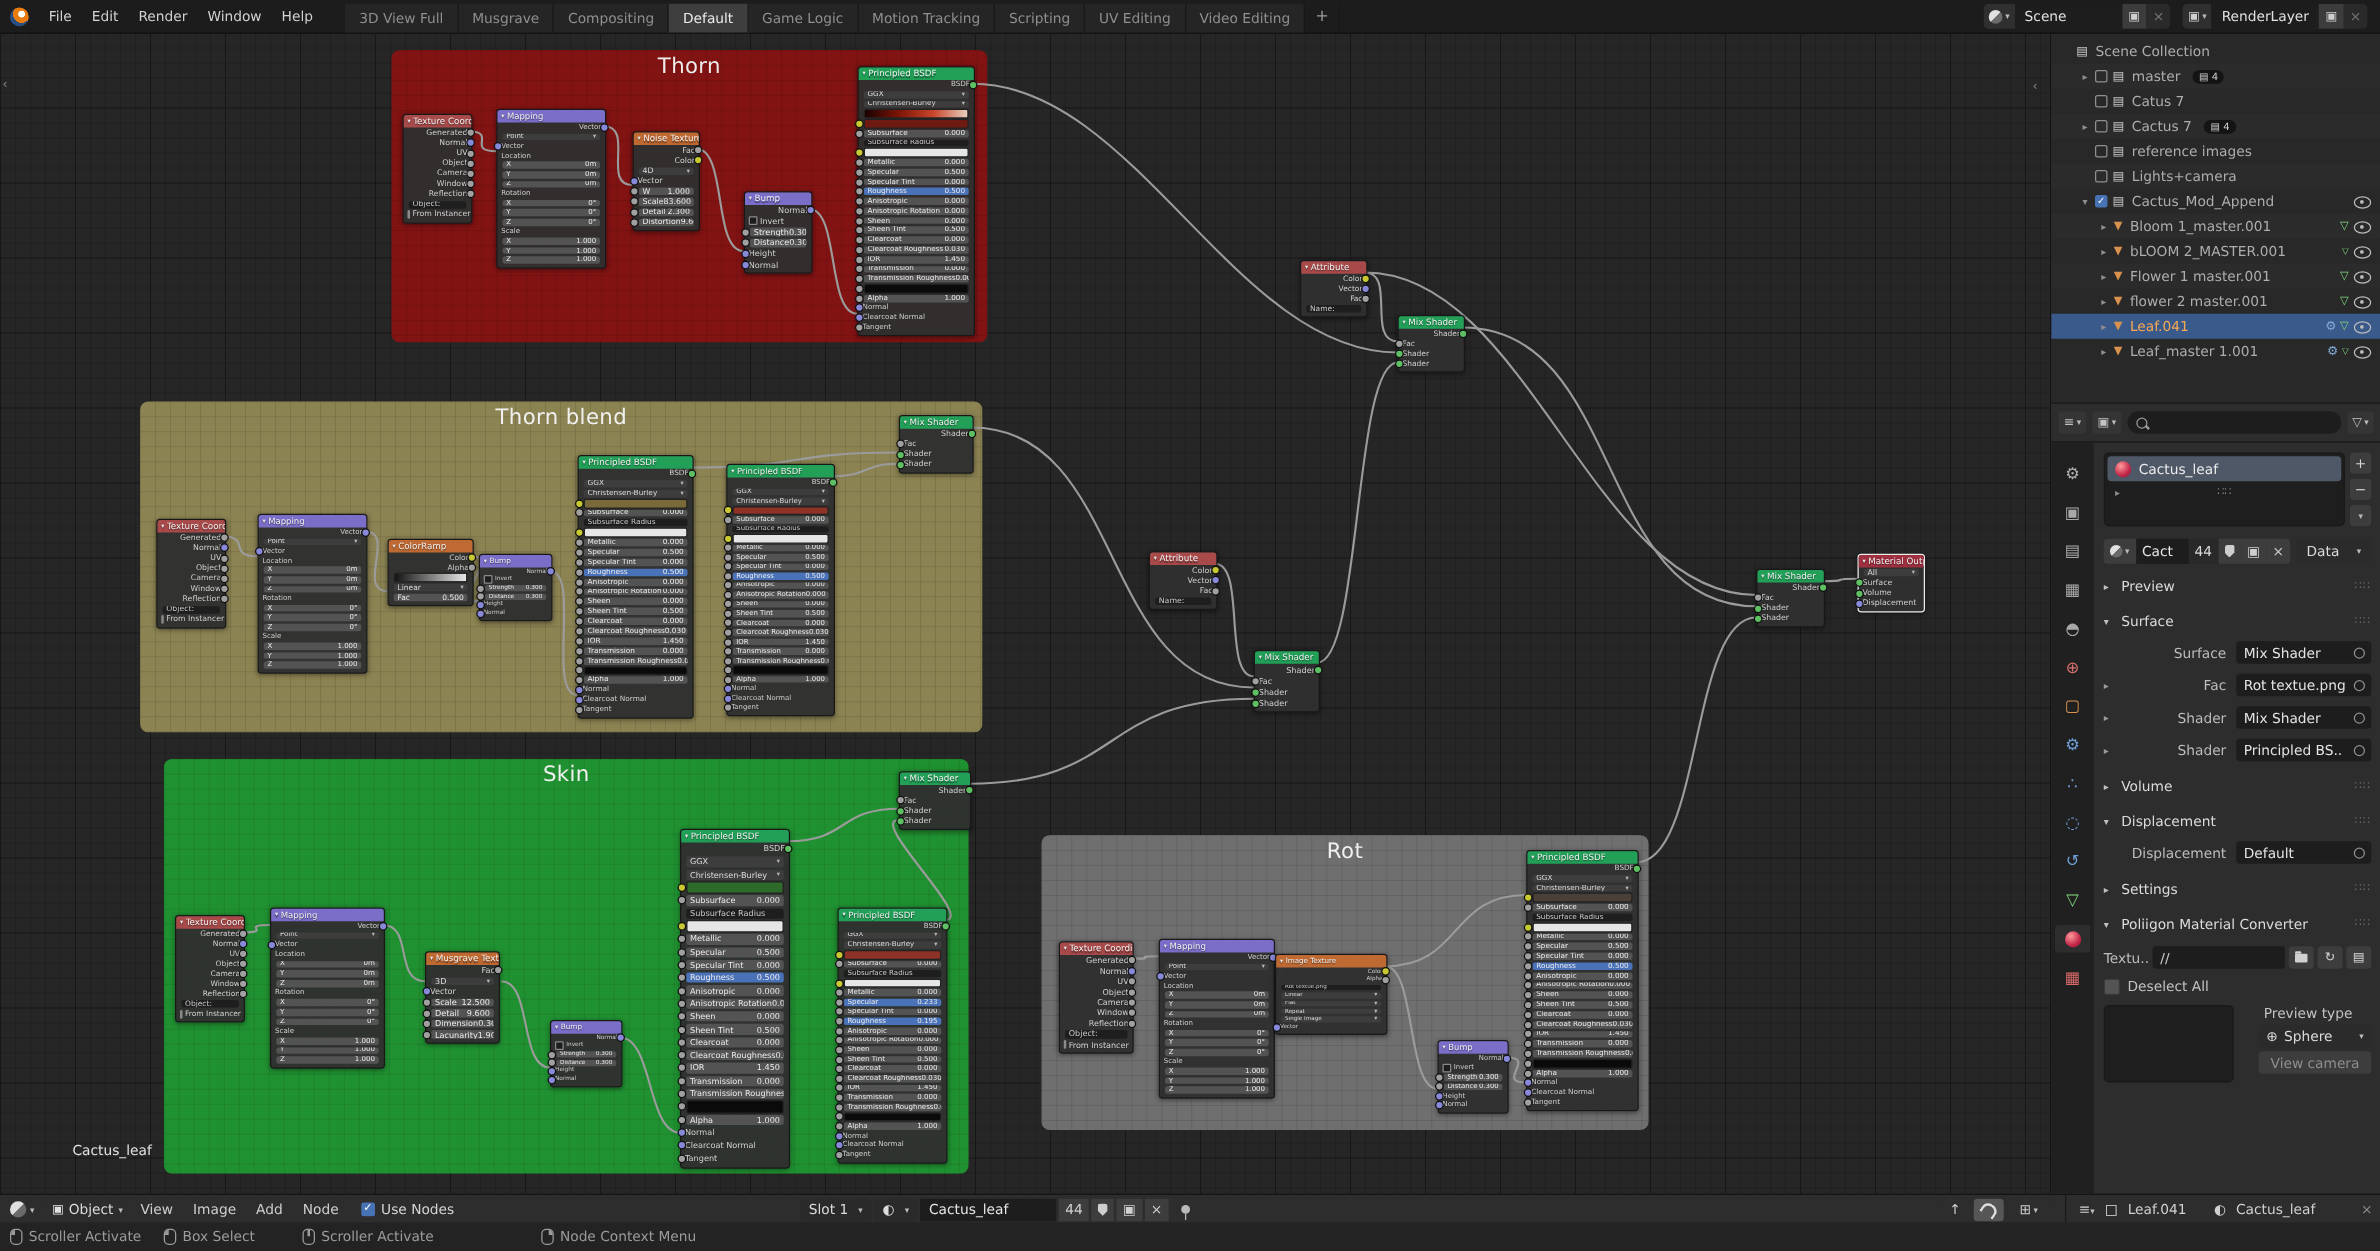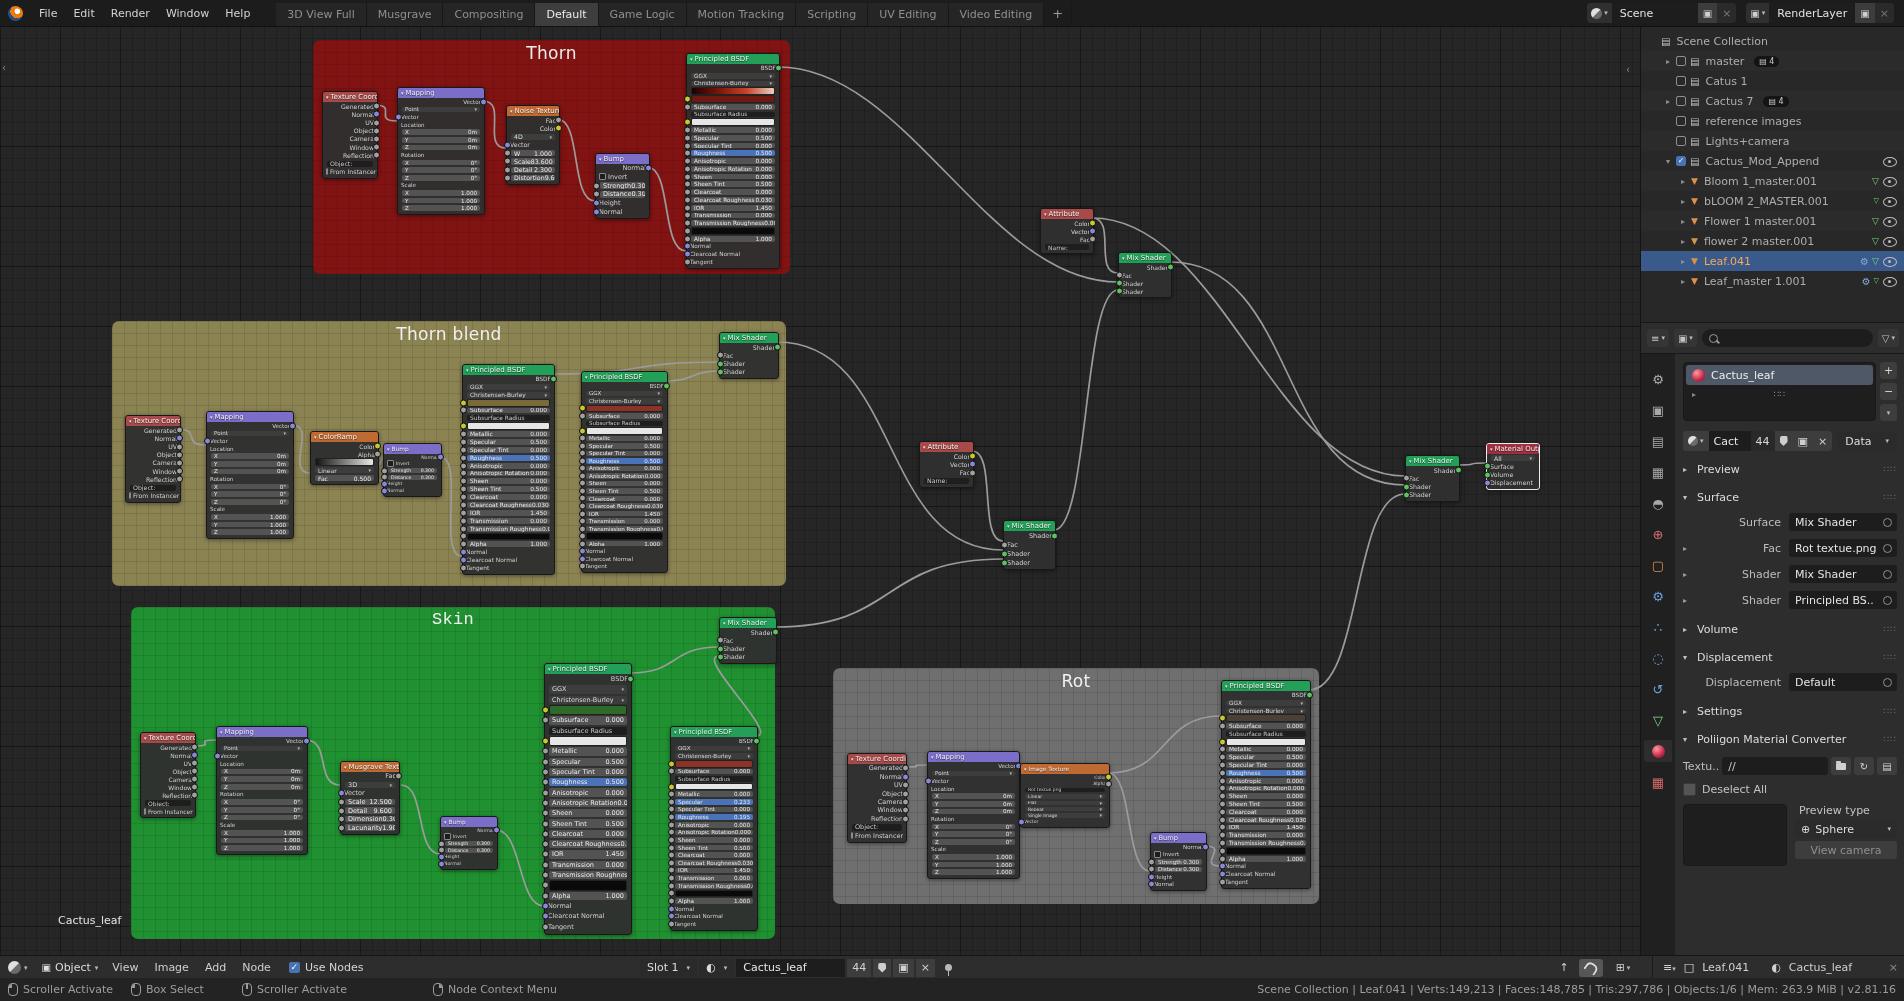--- a/index.html
+++ b/index.html
@@ -122,21 +122,21 @@
   .texrow{display:flex;align-items:center;gap:3px;margin-top:8px}
   .texrow .tl{color:#bdbdbd}
   .texfld{flex:1;background:#1d1d1d;border-radius:3px;height:18px;display:flex;align-items:center;padding:0 6px;color:#cfcfcf}
   .tbtn{width:20px;height:18px;background:#3d3d3d;border-radius:3px;display:flex;align-items:center;justify-content:center;font-size:10px;color:#d5d5d5}
   .folder{width:10px;height:7px;background:#cfcfcf;border-radius:1px;position:relative}
   .folder::before{content:"";position:absolute;top:-2px;left:0;width:5px;height:2px;background:#cfcfcf;border-radius:1px 1px 0 0}
   .chkrow{display:flex;align-items:center;gap:6px;margin-top:8px}
   .chkbox2{width:11px;height:11px;background:#545454;border-radius:2px;border:1px solid #3a3a3a}
   .emptybox{margin-top:8px;background:#272727;border:1px solid #3a3a3a;border-radius:4px;height:66px;
             padding:10px 10px;color:#c9c9c9;line-height:17px}
-  .pvwrap{display:flex;margin-top:8px;gap:8px}
+  .pvwrap{display:flex;margin-top:8px;gap:20px}
   .pvbox{width:102px;height:60px;background:#1e1e1e;border:1px solid #191919;border-radius:4px}
   .pvcol{flex:1;display:flex;flex-direction:column;align-items:stretch;gap:3px}
   .pvlabel{text-align:left;color:#c3c3c3;padding-left:4px}
   .pvdd{background:#2b2b2b;border-radius:3px;height:18px;display:flex;align-items:center;gap:5px;padding:0 6px;color:#dcdcdc}
   .pvonline{background:#3d3d3d;border-radius:3px;height:18px;display:flex;align-items:center;justify-content:center;color:#8f8f8f}
   
   .footerbar{position:absolute;left:0;top:955px;width:1904px;height:23px;background:#2d2d2d;
              border-top:1px solid #151515;display:flex;z-index:15;font-size:11px}
   .nefooter{width:1652px;position:relative;display:flex;align-items:center;border-right:1px solid #1a1a1a}
   .nefooter .mitem{color:#cfcfcf;padding:0 8px}
@@ -245,21 +245,21 @@
     </svg>
   <span class="cmark" style="left:2px;top:36px">‹</span>
   <span class="cmark" style="left:1626px;top:38px">‹</span>
   <span class="edlabel" style="left:58px;top:888px">Cactus_leaf</span>
 <div class="frame" style="left: 313px; top: 14px; width: 477px; height: 234px; background-color: rgb(130, 19, 19);">
       <div class="flabel" style="color: rgb(236, 236, 236);">Thorn</div>
     </div>
     <div class="frame" style="left: 112px; top: 295px; width: 674px; height: 265px; background-color: rgb(140, 131, 83);">
       <div class="flabel" style="color: rgb(240, 240, 240);">Thorn blend</div>
     </div>
-    <div class="frame" style="left: 131px; top: 581px; width: 644px; height: 332px; background-color: rgb(32, 145, 49); font-family: Liberation Mono, monospace;">
+    <div class="frame" style="left: 131px; top: 581px; width: 644px; height: 332px; background-color: rgb(32, 145, 49);">
       <div class="flabel" style="color: rgb(240, 240, 240);">Skin</div>
     </div>
     <div class="frame" style="left: 833px; top: 642px; width: 486px; height: 236px; background-color: rgb(111, 111, 111);">
       <div class="flabel" style="color: rgb(240, 240, 240);">Rot</div>
     </div>
     <div class="node" style="left: 322px; top: 65px; width: 54px; height: 86px;">
       <div class="nhdr" style="background: rgb(168, 74, 74); font-size: 7px;">
         <span class="tri">▾</span>
         <span>Texture Coordinate</span>
       </div>
@@ -2273,21 +2273,21 @@
         <span class="exp">▸</span>
         <span class="ochk"></span>
         <span class="cicon">▤</span>
         <span class="lbl">master</span>
         <span class="badge">▤ 4</span>
       </div>
       <div class="orow" style="padding-left: 21px;">
         <span class="exp"></span>
         <span class="ochk"></span>
         <span class="cicon">▤</span>
-        <span class="lbl">Catus 1</span>
+        <span class="lbl">Catus 7</span>
       </div>
       <div class="orow alt" style="padding-left: 21px;">
         <span class="exp">▸</span>
         <span class="ochk"></span>
         <span class="cicon">▤</span>
         <span class="lbl">Cactus 7</span>
         <span class="badge">▤ 4</span>
       </div>
       <div class="orow" style="padding-left: 21px;">
         <span class="exp"></span>
@@ -2621,14 +2621,13 @@
       <span>Box Select</span>
     </span>
     <span class="hint" style="margin-left: 38px;">
       <span class="mouse mmb"></span>
       <span>Scroller Activate</span>
     </span>
     <span class="hint" style="margin-left: 86px;">
       <span class="mouse rmb"></span>
       <span>Node Context Menu</span>
     </span>
-    <span class="stats">Scene Collection | Leaf.041 | Verts:149,213 | Faces:148,785 | Tris:297,786 | Objects:1/6 | Mem: 263.9 MiB | v2.81.16</span>
 </div>
 
 </body></html>

